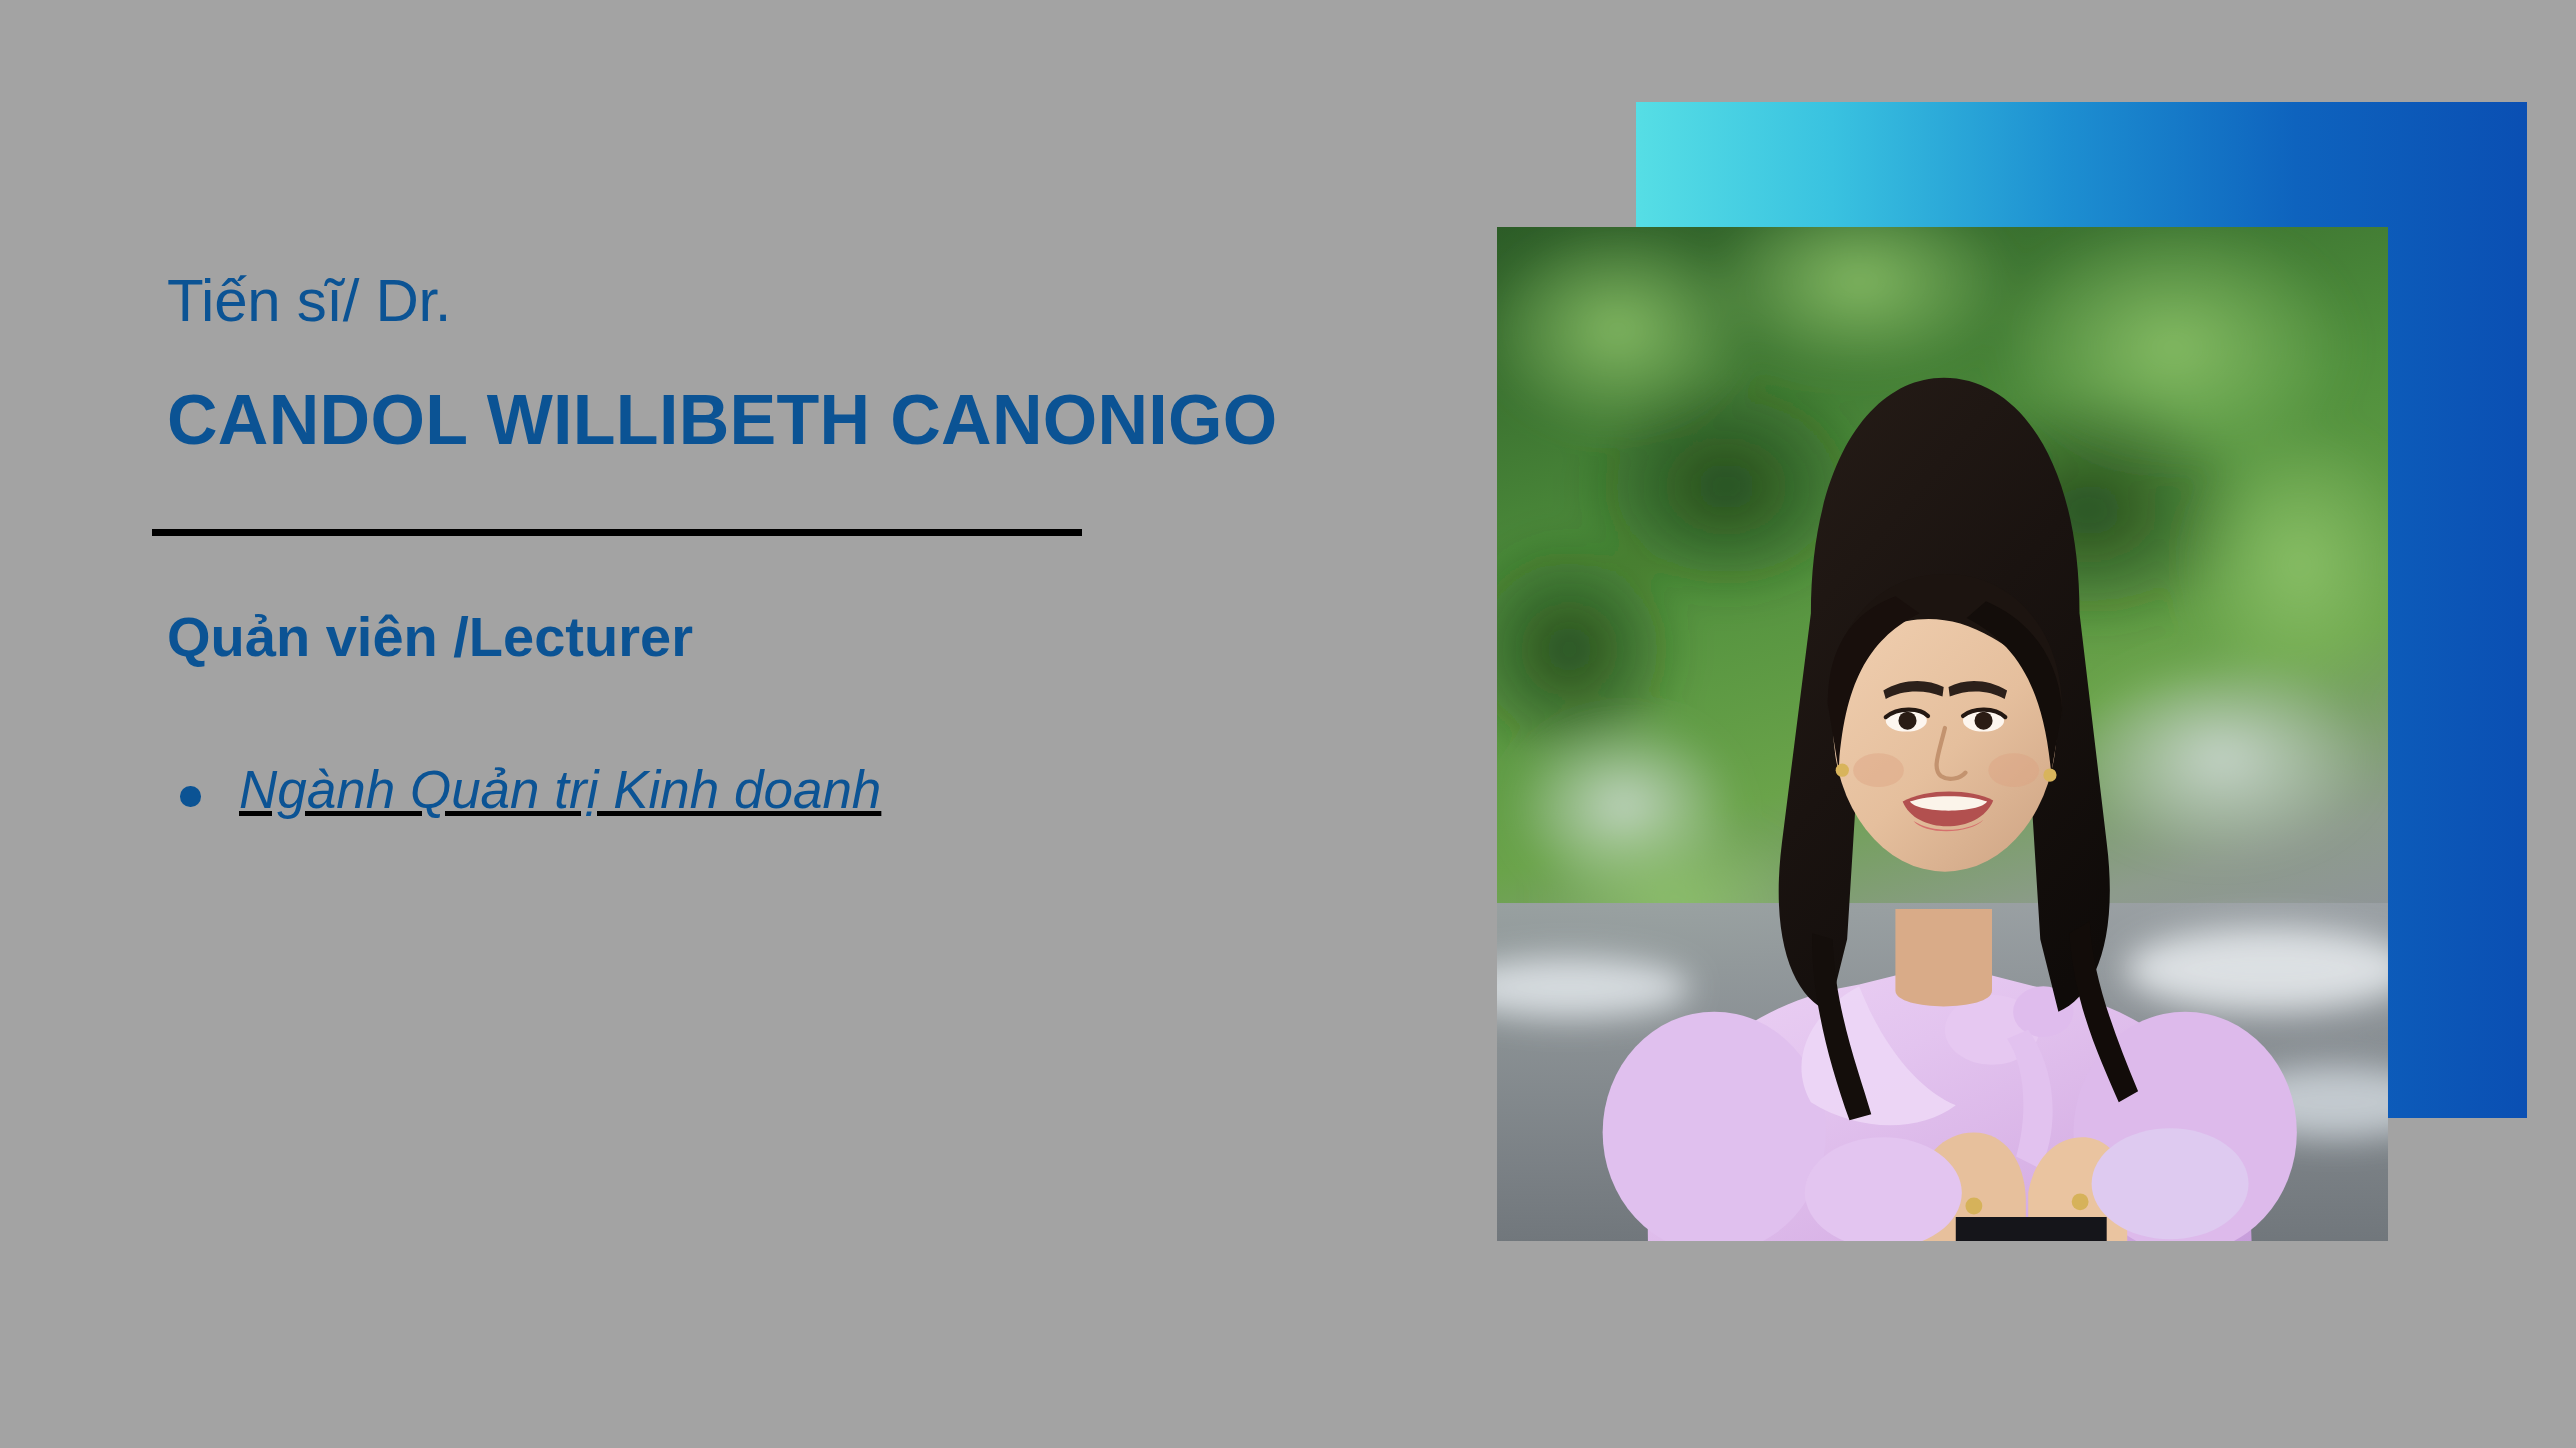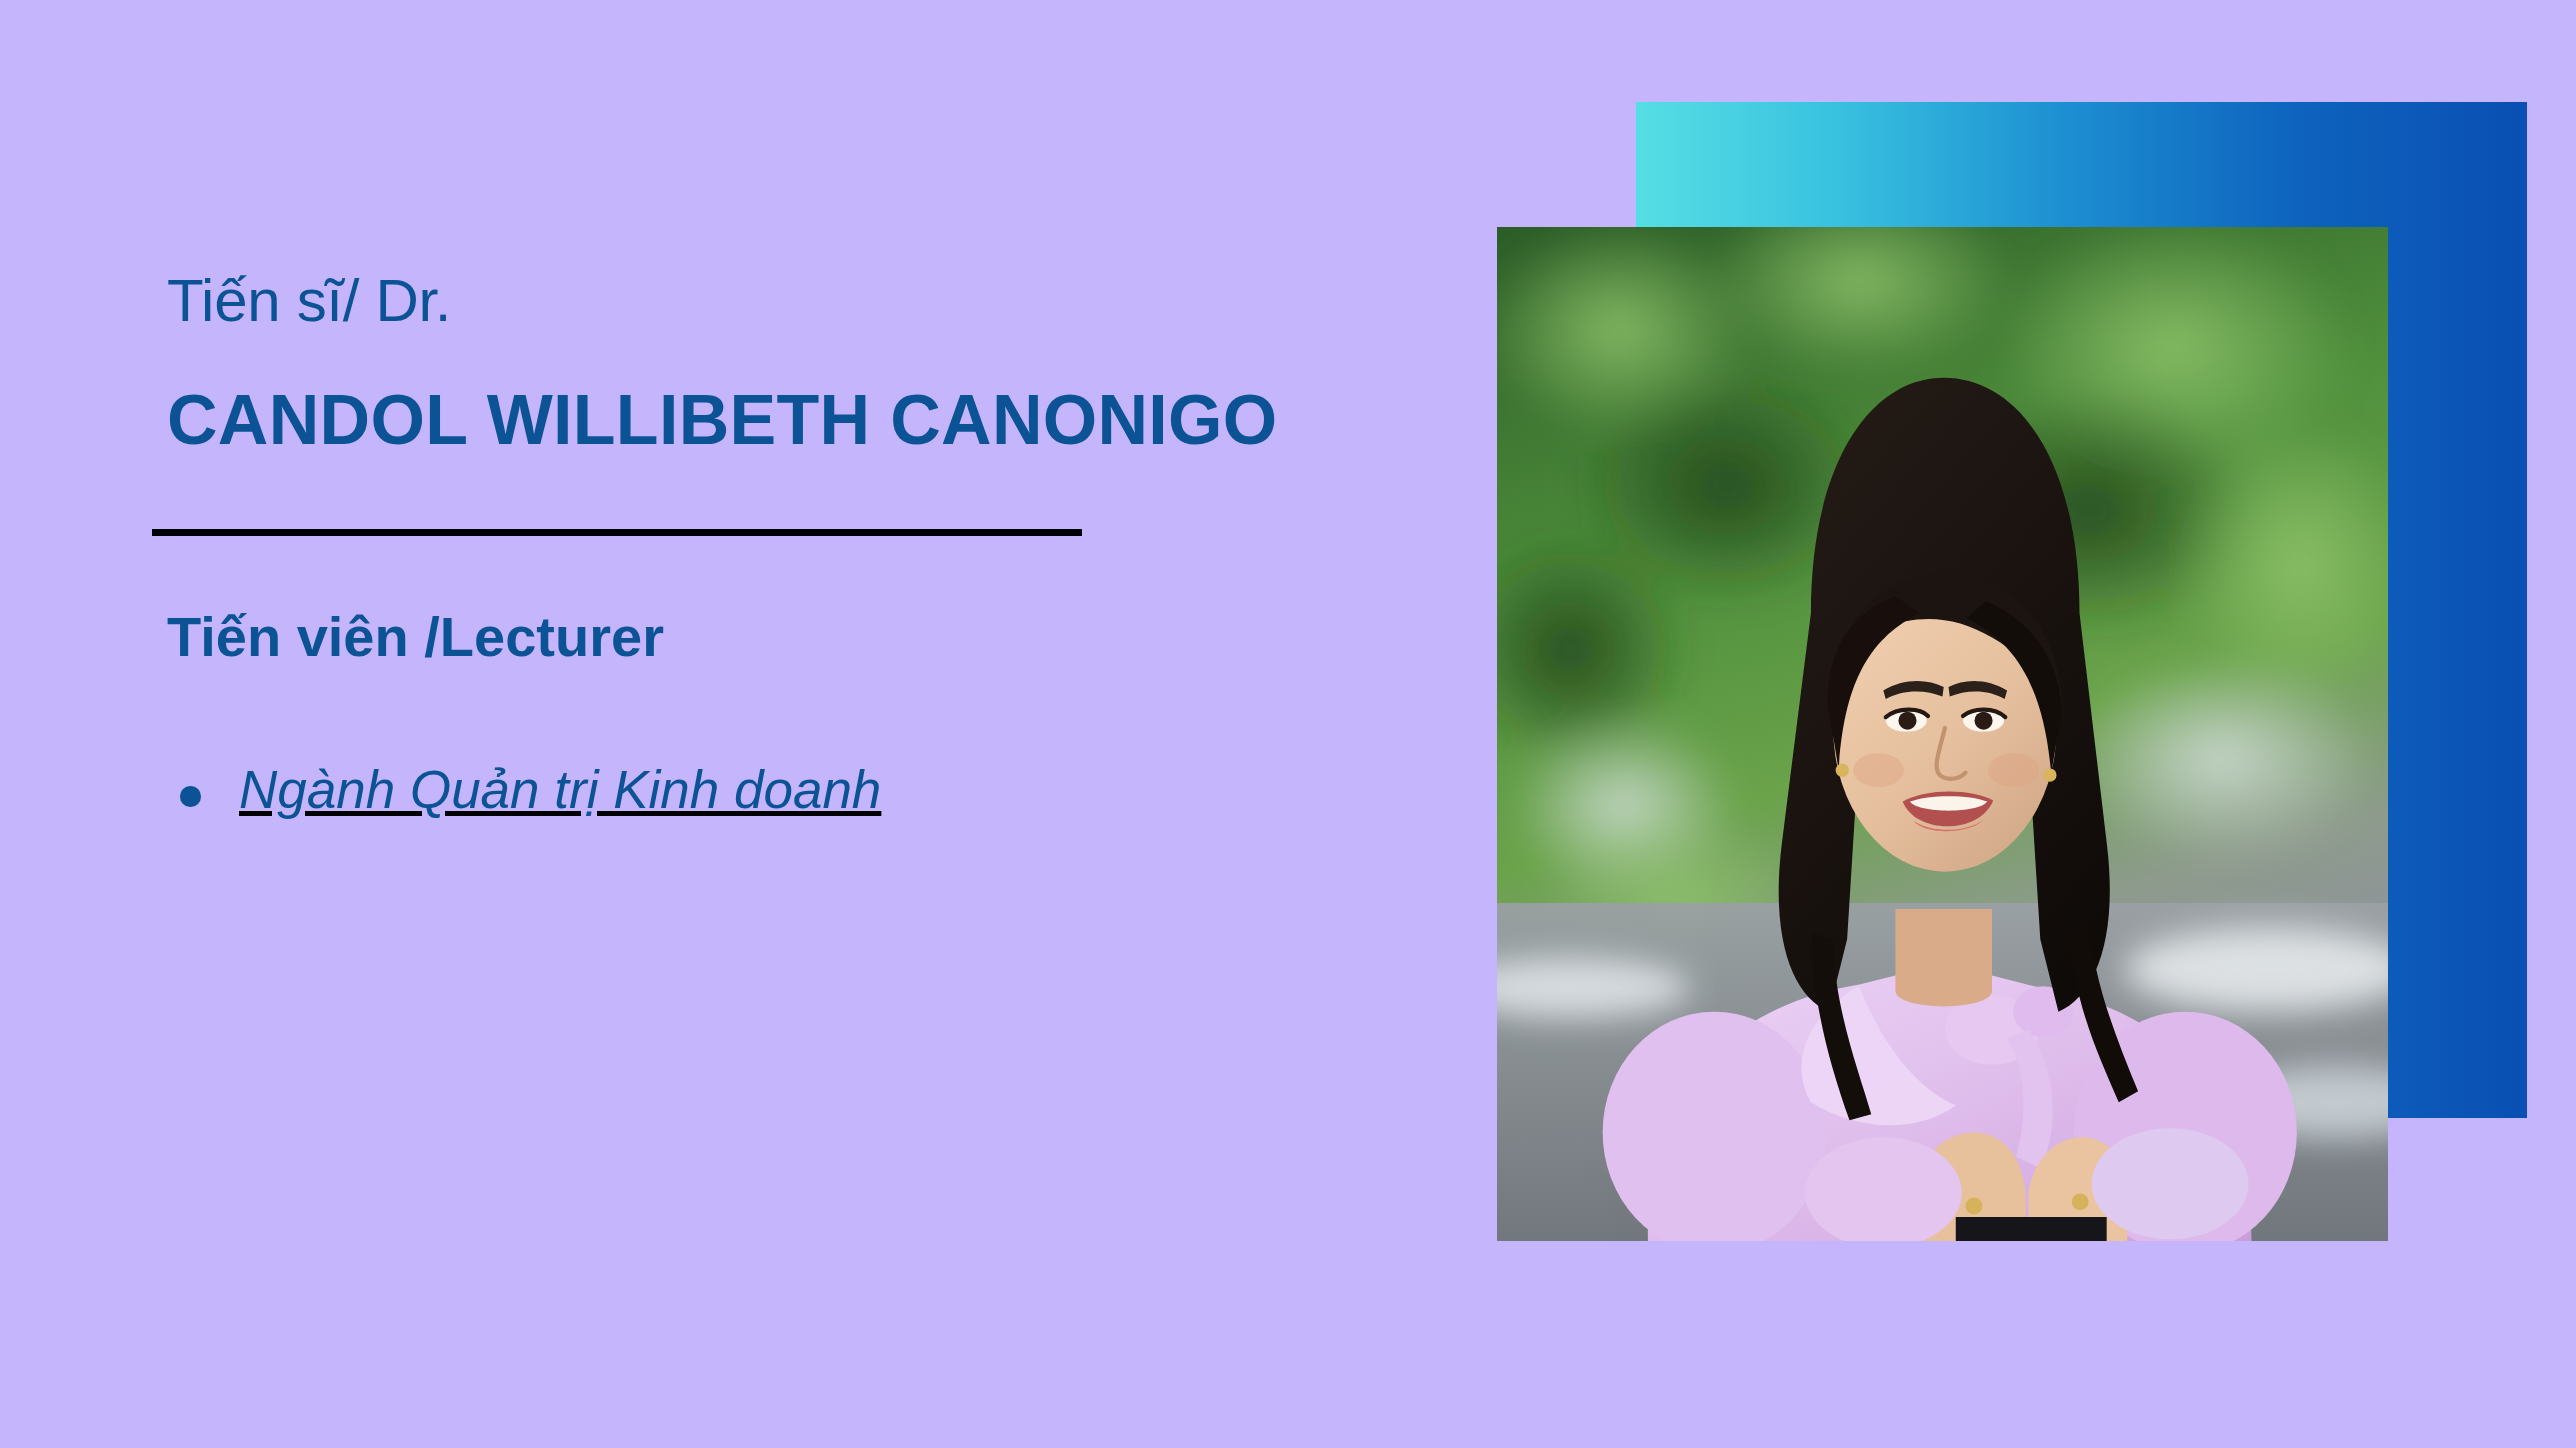--- a/index.html
+++ b/index.html
@@ -13,21 +13,21 @@
     font-family: "Liberation Sans", sans-serif;
     overflow: hidden;
     position: relative;
   }
 
   #slide {
     position: absolute;
     inset: 0;
     width: 2576px;
     height: 1448px;
-    background: #c4b5fd;
+    background: #a3a3a3;
     overflow: hidden;
   }
 
   
   .gradient-block {
     position: absolute;
     left: 1636px;
     top: 102px;
     width: 891px;
     height: 1016px;
@@ -288,21 +288,21 @@
   </div>
 
   <div class="text-col">
 
     <div class="eyebrow">Tiến sĩ/ Dr.</div>
 
     <div class="fullname">CANDOL WILLIBETH CANONIGO</div>
 
     <div class="rule"></div>
 
-    <div class="role">Tiến viên /Lecturer</div>
+    <div class="role">Quản viên /Lecturer</div>
 
     <ul class="bullet-list">
       <li class="bullet-item">
         <span class="bullet-dot"></span>
         <span>Ngành Quản trị Kinh doanh</span>
       </li>
     </ul>
 
 
   </div>

